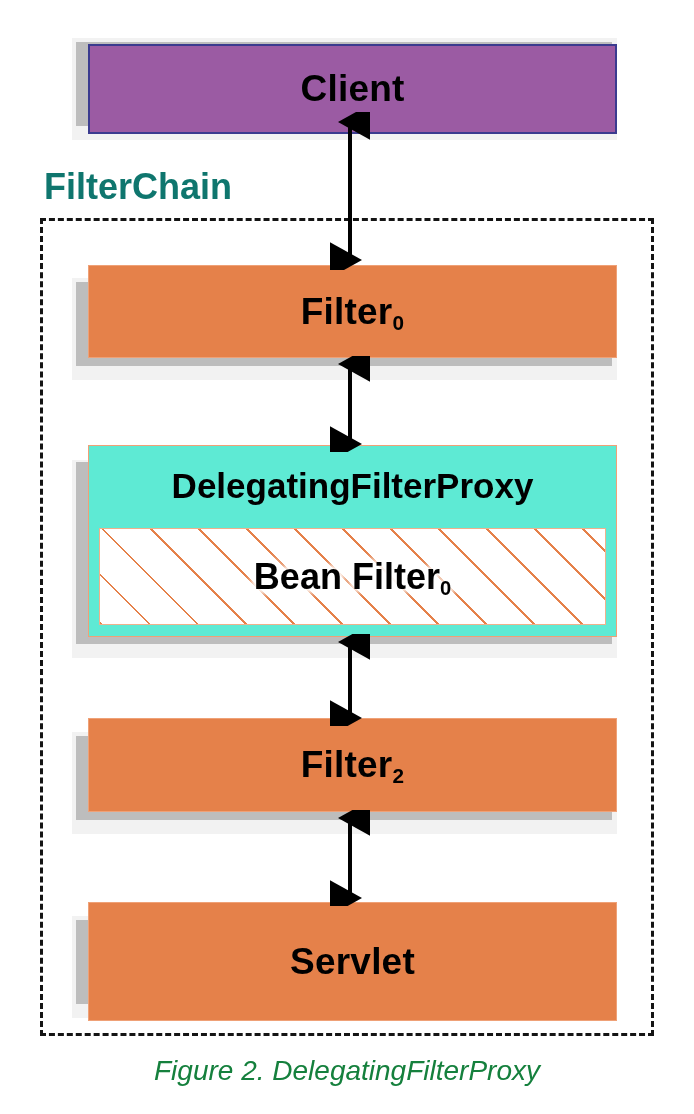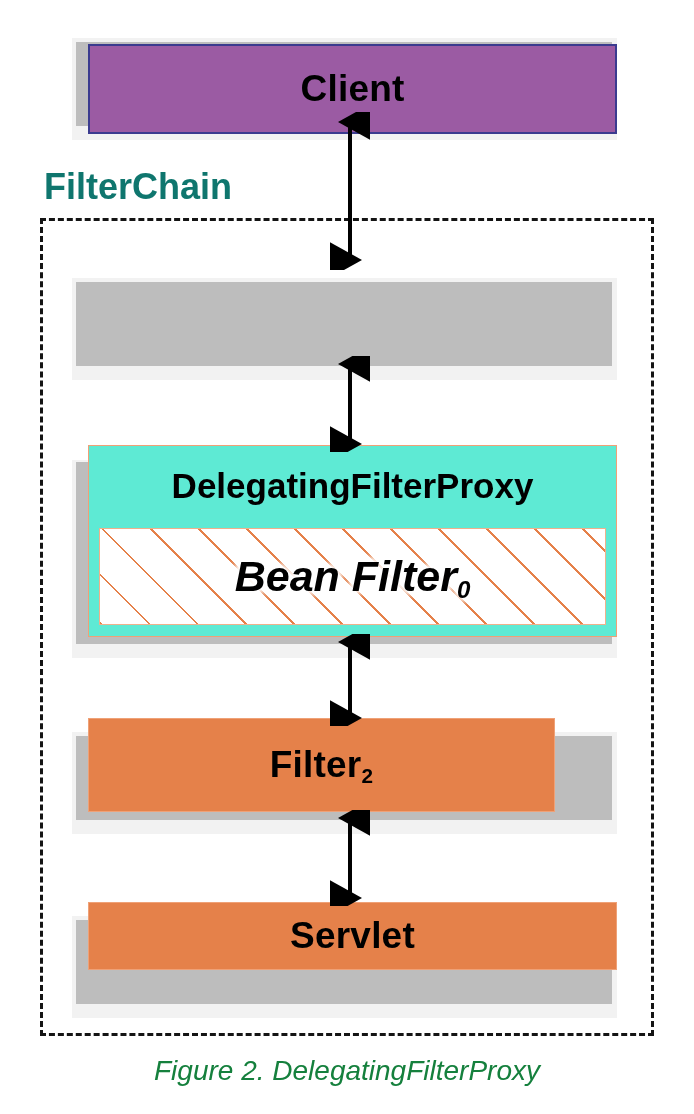--- a/index.html
+++ b/index.html
@@ -98,27 +98,26 @@
     background-image: repeating-linear-gradient(
       45deg,
       #e5814a 0px, #e5814a 2px,
       rgba(255,255,255,0) 2px, rgba(255,255,255,0) 34px
     );
   }
   .dfp-bean-label {
     position: relative;
     z-index: 2;
     font-weight: bold;
-    font-size: 43px;
+    font-size: 36px;
     color: #000000;
     text-shadow:
        0 0 6px #ffffff, 0 0 6px #ffffff, 0 0 6px #ffffff,
        0 0 10px #ffffff, 0 0 10px #ffffff, 0 0 12px #ffffff;
     white-space: nowrap;
-    font-style: italic;
   }
 
   sub.sub {
     font-size: 0.56em;
     vertical-align: baseline;
     position: relative;
     top: 0.30em;
     font-weight: bold;
   }
 
@@ -184,20 +183,23 @@
       </marker>
       <marker id="ah-dn" markerWidth="10" markerHeight="10" refX="5" refY="6" orient="auto" markerUnits="strokeWidth">
         <path d="M5,9 L10,0 L0,0 z" fill="#000000"></path>
       </marker>
     </defs>
     <line x1="20" y1="148" x2="20" y2="10" stroke="#000000" stroke-width="4" marker-start="url(#ah-dn)" marker-end="url(#ah-up)"></line>
   </svg>
 
   <div class="shadow-far" style="left:72px; top:278px; width:545px; height:102px;"></div>
   <div class="shadow-near" style="left:76px; top:282px; width:536px; height:84px;"></div>
+  <div class="node orange" style="left:88px; top:265px; width:529px; height:93px;">
+    <span><span>Filter</span><sub class="sub">0</sub></span>
+  </div>
 
   <svg class="arrow" style="left:330px; top:356px; width:40px; height:96px;" viewBox="0 0 40 96">
     <line x1="20" y1="88" x2="20" y2="8" stroke="#000000" stroke-width="4" marker-start="url(#ah-dn)" marker-end="url(#ah-up)"></line>
   </svg>
 
   <div class="shadow-far" style="left:72px; top:460px; width:545px; height:198px;"></div>
   <div class="shadow-near" style="left:76px; top:462px; width:536px; height:182px;"></div>
   <div class="dfp" style="left:88px; top:445px; width:529px; height:192px;">
     <div class="dfp-title">DelegatingFilterProxy</div>
     <div class="dfp-bean">
@@ -205,29 +207,29 @@
       <div class="dfp-bean-label"><span>Bean Filter</span><sub class="sub">0</sub></div>
     </div>
   </div>
 
   <svg class="arrow" style="left:330px; top:634px; width:40px; height:92px;" viewBox="0 0 40 92">
     <line x1="20" y1="84" x2="20" y2="8" stroke="#000000" stroke-width="4" marker-start="url(#ah-dn)" marker-end="url(#ah-up)"></line>
   </svg>
 
   <div class="shadow-far" style="left:72px; top:732px; width:545px; height:102px;"></div>
   <div class="shadow-near" style="left:76px; top:736px; width:536px; height:84px;"></div>
-  <div class="node orange" style="left:88px; top:718px; width:467px; height:94px;align-items:center;">
+  <div class="node orange" style="left:88px; top:718px; width:529px; height:94px;align-items:center;">
     <span><span>Filter</span><sub class="sub">2</sub></span>
   </div>
 
   <svg class="arrow" style="left:330px; top:810px; width:40px; height:96px;" viewBox="0 0 40 96">
     <line x1="20" y1="88" x2="20" y2="8" stroke="#000000" stroke-width="4" marker-start="url(#ah-dn)" marker-end="url(#ah-up)"></line>
   </svg>
 
   <div class="shadow-far" style="left:72px; top:916px; width:545px; height:102px;"></div>
   <div class="shadow-near" style="left:76px; top:920px; width:536px; height:84px;"></div>
-  <div class="node orange" style="left:88px; top:902px; width:529px; height:68px;justify-content:center;">
+  <div class="node orange" style="left:88px; top:902px; width:529px; height:119px;justify-content:center;">
     <span>Servlet</span>
   </div>
 
   <div id="caption">Figure 2. DelegatingFilterProxy</div>
 
 </div>
 
 </body></html>

